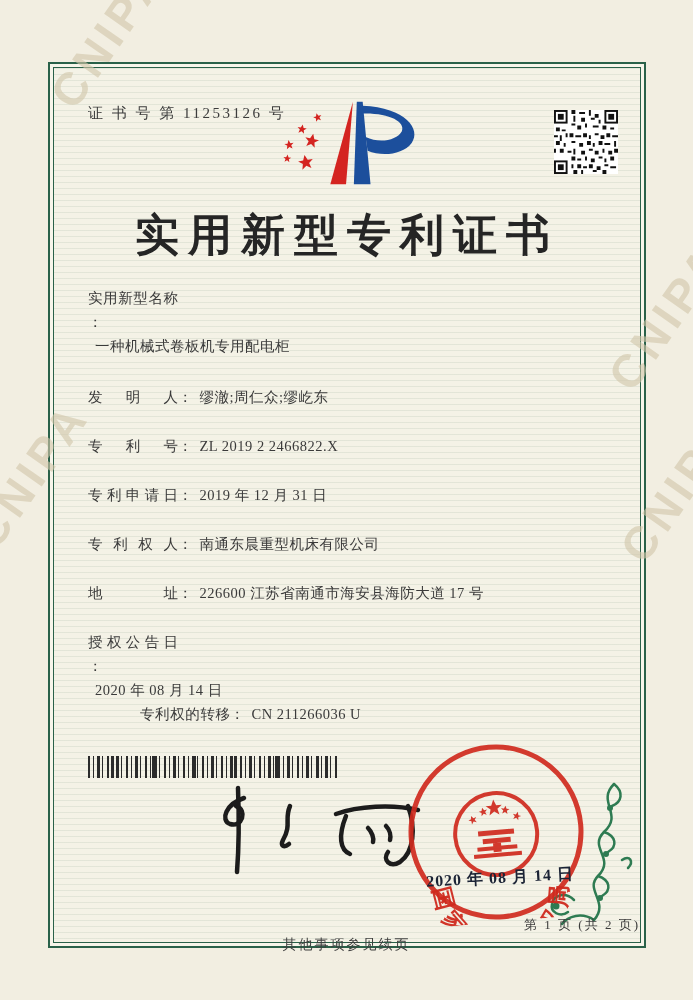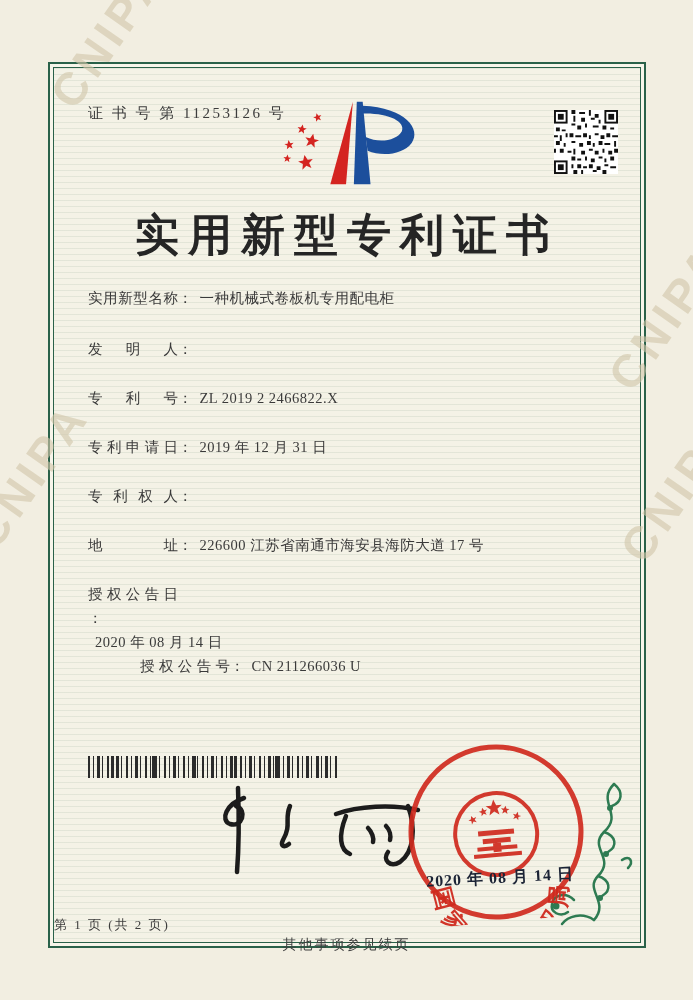--- a/index.html
+++ b/index.html
@@ -66,21 +66,21 @@
     text-align:center;
     font-size:44px; font-weight:bold;
     letter-spacing:9px; color:#252525;
   }
   
   .fields {
     position:absolute; left:34px; right:28px; top:218px;
     font-size:14.5px; color:#3a3a3a;
   }
   .field-row { display:flex; line-height:24px; margin-bottom:25px; white-space:nowrap; }
-  .field-row.first { margin-bottom:27px; }
+  .field-row.first { margin-bottom:27px;flex-direction:column; }
   .field-label {
     display:inline-block; width:90px;
     text-align:justify; text-align-last:justify;
   }
   .field-colon { display:inline-block; }
   .field-value { margin-left:7px; letter-spacing:.5px; }
   .grant-row { display:flex;flex-direction:column; }
   .grant-pair2 { margin-left:52px; display:flex; }
   
   .paragraphs {
@@ -115,21 +115,21 @@
   .seal-date {
     position:absolute; left:0; width:180px; top:126px;
     text-align:center;
     font-size:16px; font-weight:bold; color:#1b2335;
     letter-spacing:1px;
     transform:rotate(2deg);
   }
   .flourish { position:absolute; right:4px; bottom:10px; }
   .page-info {
     position:absolute; left:0; right:0; bottom:8px;
-    text-align:left; font-size:13px; letter-spacing:2px; color:#3c3c3c;
+    text-align:right; font-size:13px; letter-spacing:2px; color:#3c3c3c;
   }
   .footer-note {
     position:absolute; left:0; right:0; top:936px;
     text-align:center; font-size:14px; letter-spacing:2px; color:#3e3e3e;
     z-index:2;
   }
 </style>
 </head>
 <body>
 
@@ -182,46 +182,48 @@
 
     <div class="fields">
       <div class="field-row first">
         <span class="field-label">实用新型名称</span>
           <span class="field-colon">：</span>
         <span class="field-value">一种机械式卷板机专用配电柜</span>
       </div>
       <div class="field-row">
         <span class="field-label">发明人</span>
           <span class="field-colon">：</span>
+        <span class="field-value">缪澈;周仁众;缪屹东</span>
       </div>
       <div class="field-row">
         <span class="field-label">专利号</span>
           <span class="field-colon">：</span>
         <span class="field-value">ZL 2019 2 2466822.X</span>
       </div>
       <div class="field-row">
         <span class="field-label">专利申请日</span>
           <span class="field-colon">：</span>
         <span class="field-value">2019 年 12 月 31 日</span>
       </div>
       <div class="field-row">
         <span class="field-label">专利权人</span>
           <span class="field-colon">：</span>
+        <span class="field-value">南通东晨重型机床有限公司</span>
       </div>
       <div class="field-row">
         <span class="field-label">地址</span>
           <span class="field-colon">：</span>
         <span class="field-value">226600 江苏省南通市海安县海防大道 17 号</span>
       </div>
       <div class="field-row grant-row">
         <span class="field-label">授权公告日</span>
           <span class="field-colon">：</span>
         <span class="field-value">2020 年 08 月 14 日</span>
         <span class="grant-pair2">
-          <span class="field-label">授权公告号</span>
+          <span class="field-label">专利权的转移</span>
             <span class="field-colon">：</span>
           <span class="field-value">CN 211266036 U</span>
         </span>
       </div>
     </div>
 
 
     <div class="barcode"></div>
 
 

